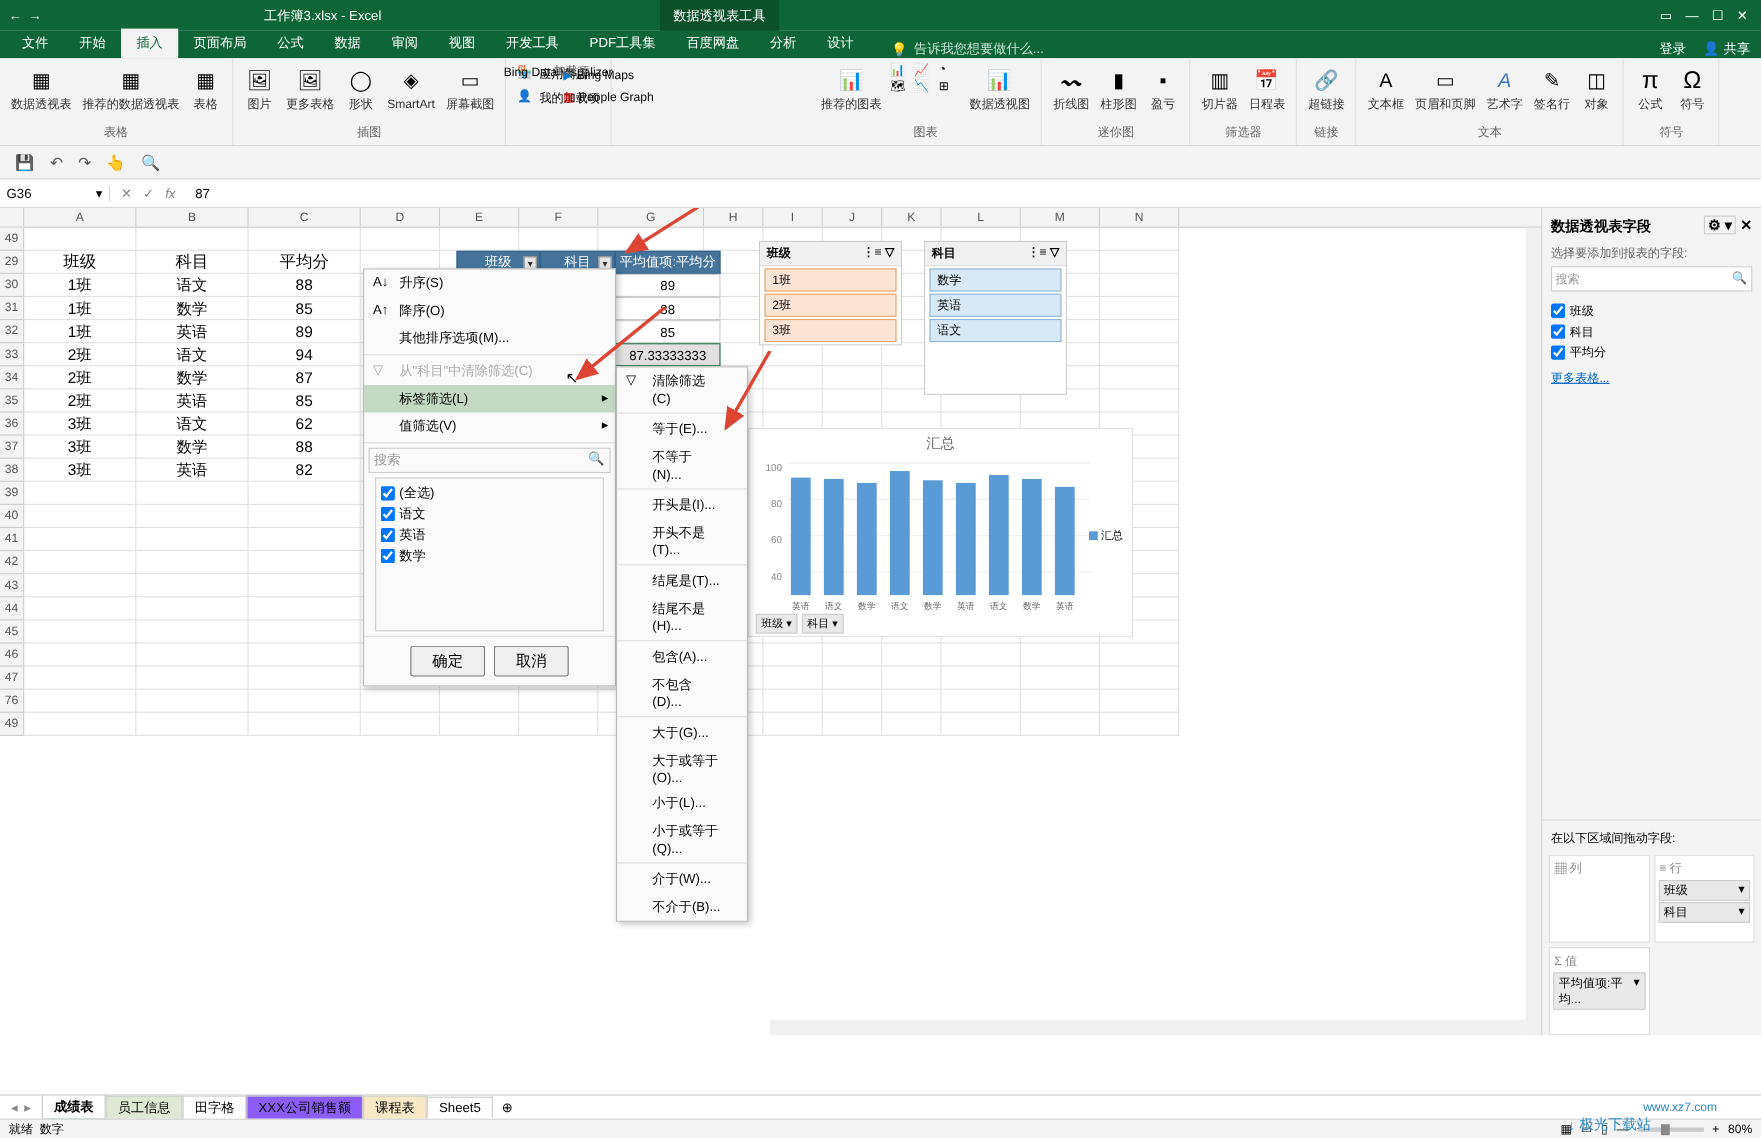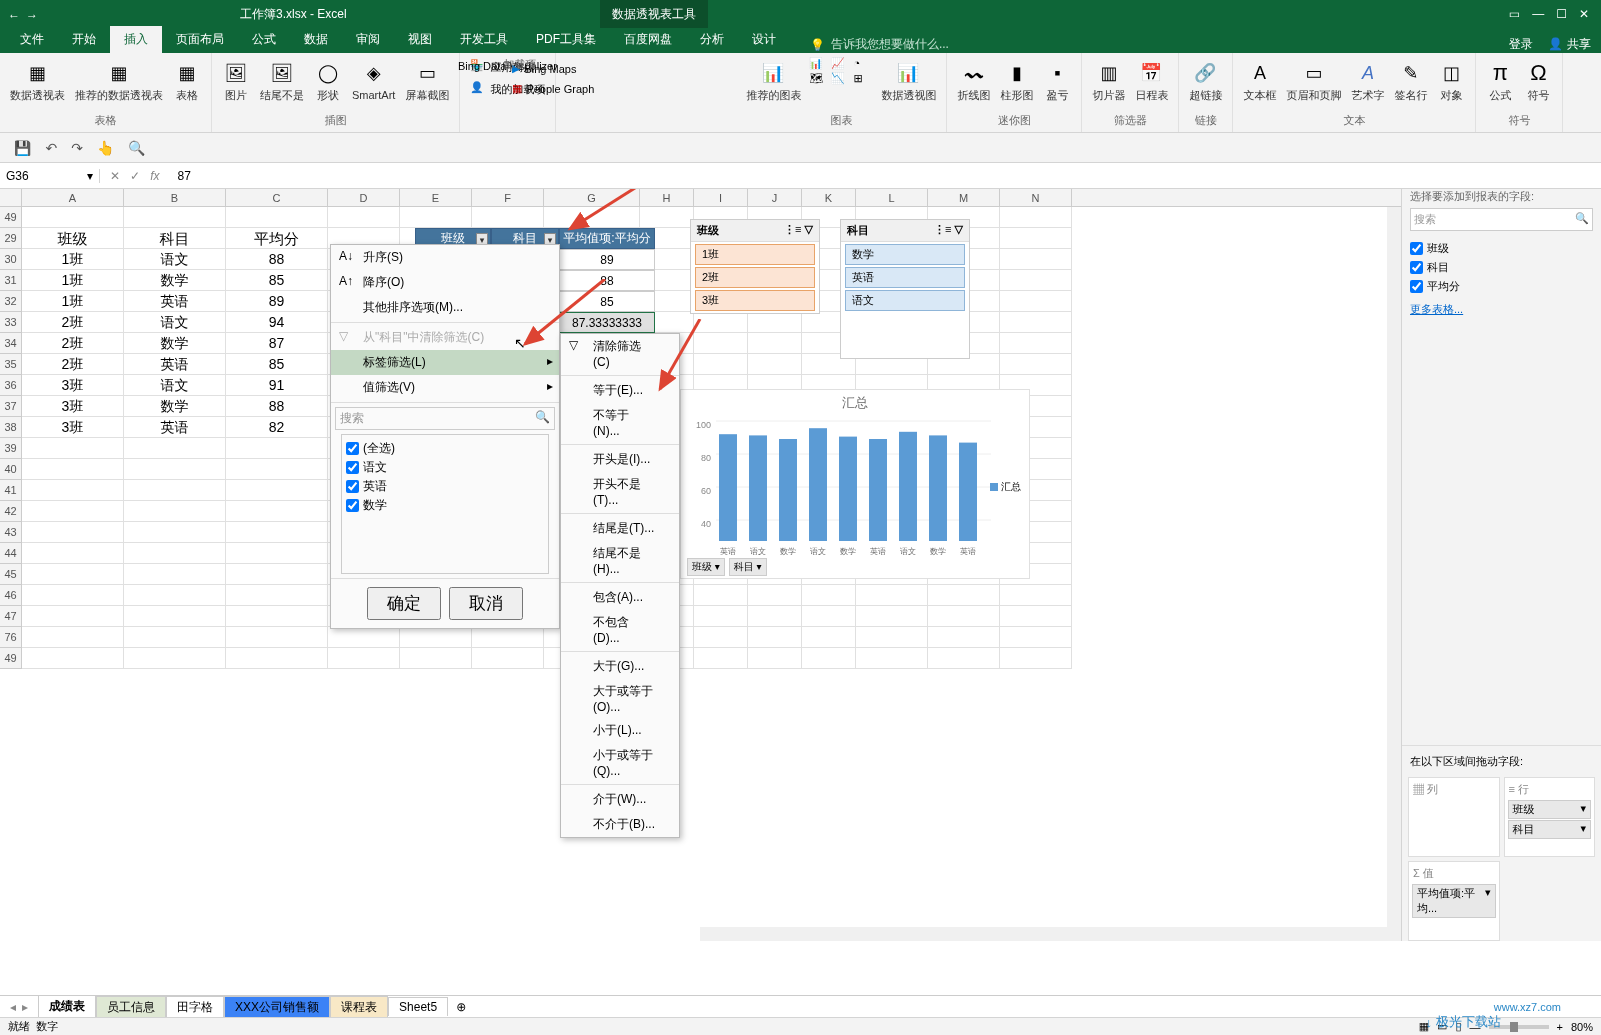--- a/index.html
+++ b/index.html
@@ -72,21 +72,21 @@
 .ctxmenu .mi { padding: 4px 12px 4px 32px; position: relative; cursor: pointer; }
 .ctxmenu .mi.hover { background: #c4d9c4; }
 .ctxmenu .mi.dis { color: #aaa; }
 .ctxmenu .mi .mico { position: absolute; left: 8px; font-size: 12px; }
 .ctxmenu .mi .arr { position: absolute; right: 6px; }
 .ctxmenu hr { border: none; border-top: 1px solid #ddd; margin: 2px 0; }
 .ctxmenu .search { margin: 4px; border: 1px solid #ccc; padding: 2px 4px; display: flex; justify-content: space-between; }
 .ctxmenu .checks { margin: 4px 10px; }
 .ctxmenu .checks label { display: flex; align-items: center; gap: 4px; padding: 1px 0; }
 .ctxmenu .btns { display: flex; justify-content: center; gap: 8px; padding: 8px; border-top: 1px solid #ddd; }
-.ctxmenu .btns button { padding: 3px 18px; font-size: 17px; }
+.ctxmenu .btns button { padding: 3px 18px; font-size: 14px; }
 
 .submenu { position: absolute; background: #fafafa; border: 1px solid #bbb; box-shadow: 2px 2px 6px rgba(0,0,0,.25); font-size: 12px; z-index: 60; }
 .submenu .mi { padding: 4px 24px 4px 32px; cursor: pointer; }
 .submenu hr { border: none; border-top: 1px solid #ddd; margin: 2px 0; }
 
 
 .chartbox { position: absolute; background: #fff; border: 1px solid #e0e0e0; }
 .chartbox .ctitle { text-align: center; font-size: 13px; color: #666; padding: 4px; }
 
 
@@ -100,21 +100,21 @@
 .fieldpane .fpbox { background: #fff; border: 1px solid #ddd; min-height: 80px; padding: 2px; }
 .fieldpane .fpbox .fph { color: #888; font-size: 11px; padding: 2px; }
 .fieldpane .fpbox .fpi { background: #e8e8e8; border: 1px solid #ccc; padding: 1px 4px; margin: 1px; display: flex; justify-content: space-between; }
 
 
 .sheettabs { position: absolute; bottom: 18px; left: 0; right: 0; height: 22px; background: #fff; border-top: 1px solid #ccc; display: flex; align-items: center; font-size: 12px; }
 .sheettabs .nav { display: flex; gap: 6px; padding: 0 10px; color: #888; }
 .sheettabs .stab { padding: 2px 10px; border: 1px solid #ccc; border-bottom: none; background: #fff; cursor: pointer; }
 .sheettabs .stab.active { background: #fff; border-bottom: 2px solid #217346; font-weight: bold; }
 .sheettabs .stab.c1 { background: #dfe8d4; }
-.sheettabs .stab.c2 { background: #3b82f6; }
+.sheettabs .stab.c2 { background: #8b5cf6; }
 .sheettabs .stab.c3 { background: #f8e8c6; }
 
 
 .statusbar { position: absolute; bottom: 0; left: 0; right: 0; height: 18px; background: #f3f3f3; border-top: 1px solid #d4d4d4; font-size: 11px; display: flex; align-items: center; justify-content: space-between; padding: 0 8px; }
 .statusbar .zoom { display: flex; align-items: center; gap: 8px; }
 
 
 .arrow { position: absolute; z-index: 100; pointer-events: none; }
 
 
@@ -185,21 +185,21 @@
     </div>
 
   <div class="rgroup">
       <div class="items">
     <div class="rbtn">
           <div class="ico">🖼</div>
           <div class="lbl">图片</div>
         </div>
     <div class="rbtn">
           <div class="ico">🖼</div>
-          <div class="lbl">结尾不是</div>
+          <div class="lbl">更多表格</div>
         </div>
     <div class="rbtn">
           <div class="ico">◯</div>
           <div class="lbl">形状</div>
         </div>
     <div class="rbtn">
           <div class="ico">◈</div>
           <div class="lbl">SmartArt</div>
         </div>
     <div class="rbtn">
@@ -535,21 +535,21 @@
           <div class="cell" style="width: 54px;"></div>
           <div class="cell" style="width: 54px;"></div>
           <div class="cell" style="width: 54px;"></div>
           <div class="cell" style="width: 72px;"></div>
           <div class="cell" style="width: 72px;"></div>
           <div class="cell" style="width: 72px;"></div>
         </div>
         <div class="cellrow">
           <div class="cell" style="width: 102px; font-size: 14px;">3班</div>
           <div class="cell" style="width: 102px; font-size: 14px;">语文</div>
-          <div class="cell" style="width: 102px; font-size: 14px;">91</div>
+          <div class="cell" style="width: 102px; font-size: 14px;">62</div>
           <div class="cell" style="width: 72px;"></div>
           <div class="cell" style="width: 72px;"></div>
           <div class="cell" style="width: 72px;"></div>
           <div class="cell" style="width: 96px;"></div>
           <div class="cell" style="width: 54px;"></div>
           <div class="cell" style="width: 54px;"></div>
           <div class="cell" style="width: 54px;"></div>
           <div class="cell" style="width: 54px;"></div>
           <div class="cell" style="width: 72px;"></div>
           <div class="cell" style="width: 72px;"></div>
@@ -918,20 +918,24 @@
     <svg class="arrow" style="left:655px;top:130px" width="50" height="75">
         <line x1="45" y1="0" x2="5" y2="70" stroke="#d43" stroke-width="3" marker-end="url(#ah)"></line>
       </svg>
     <div style="position:absolute;left:514px;top:146px;font-size:14px;z-index:200">↖</div>
 
     <div class="vscroll"></div>
     <div class="hscroll"></div>
   </div>
 
   <div class="fieldpane">
+    <div class="fphdr">
+        <span>数据透视表字段</span>
+        <span><span style="border:1px solid #ccc;padding:0 3px">⚙ ▾</span> <span>✕</span></span>
+      </div>
     <div style="padding:0 8px;color:#666">选择要添加到报表的字段:</div>
     <div class="fpsearch">
         <span style="color:#999">搜索</span>
         <span>🔍</span>
       </div>
     <div class="fpfields">
       <label>
           <input type="checkbox" checked="" style="">
           <span>班级</span>
         </label>

